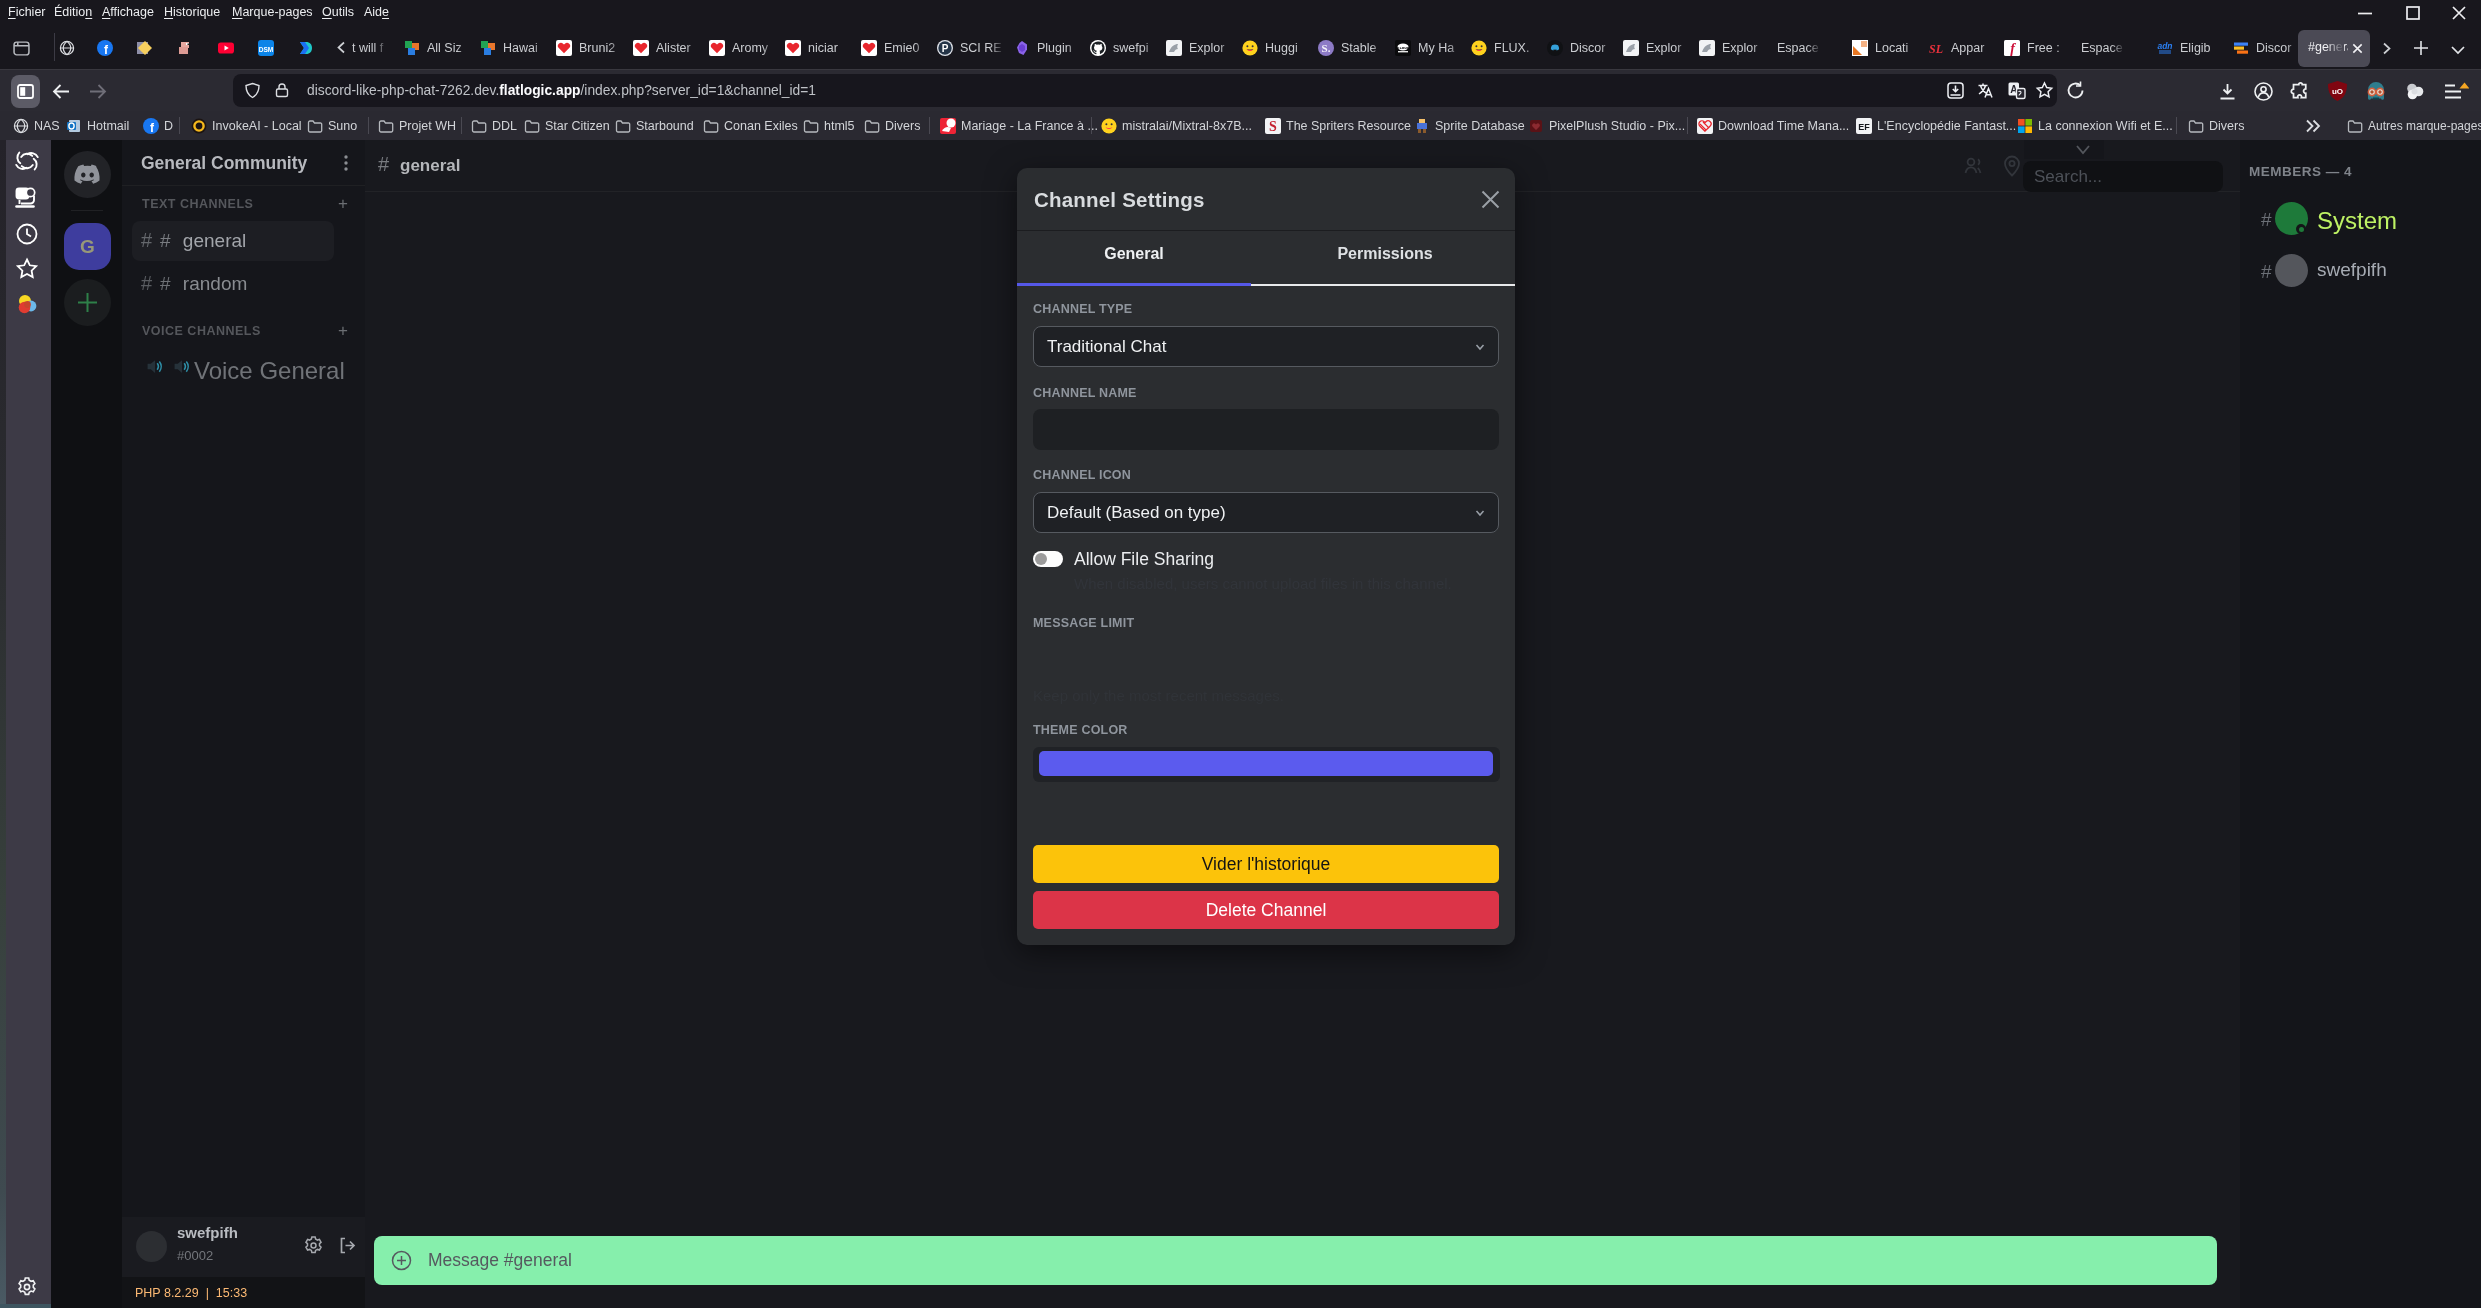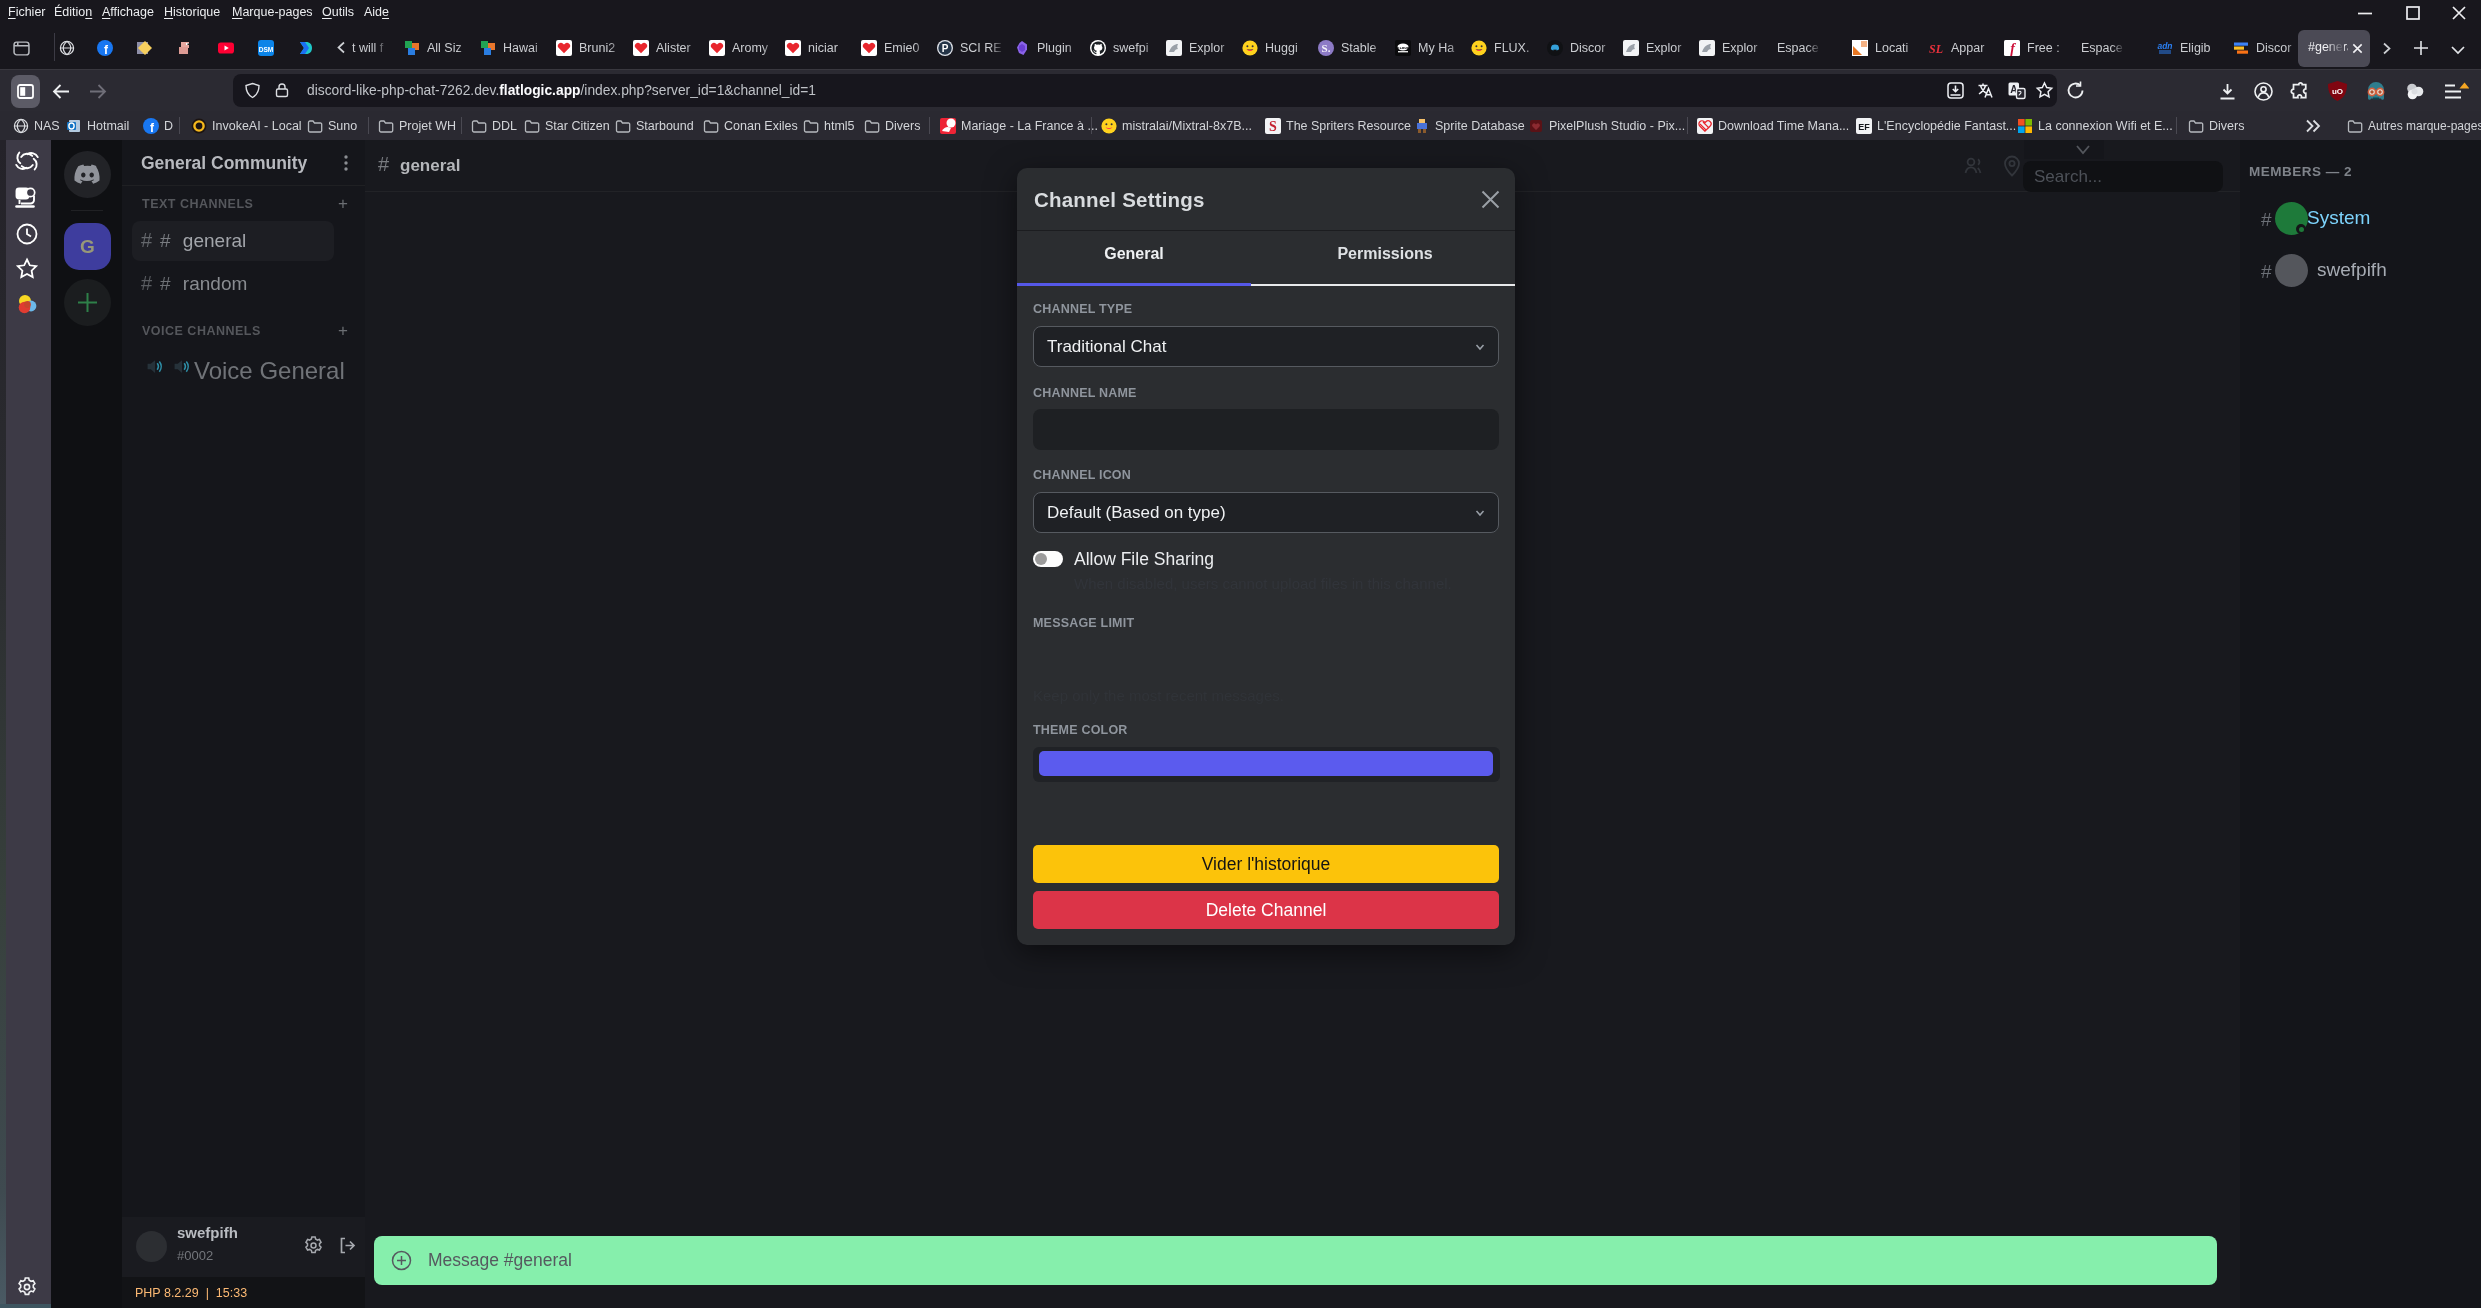--- a/index.html
+++ b/index.html
@@ -668,26 +668,26 @@
       <div class="abs" style="left:1658px;top:21px;width:200px;height:31px;background:#101114;border-radius:8px;color:#4d5158;font-size:17px;line-height:31px;text-indent:11px">Search...</div>
       <div class="abs" style="left:9px;top:1096px;width:1843px;height:49px;background:#86efac;border-radius:8px">
         <svg style="position:absolute;left:17px;top:14px" width="21" height="21" viewBox="0 0 21 21" fill="none" stroke="#56595f" stroke-width="1.5">
             <circle cx="10.5" cy="10.5" r="9"></circle>
             <path d="M10.5 6v9M6 10.5h9"></path>
           </svg>
         <div class="abs" style="left:54px;top:14px;color:#56595f;font-size:17.5px">Message #general</div>
       </div>
     </div>
     <div id="members" class="abs">
-      <div class="abs" style="left:9px;top:24px;color:#7f838a;font-size:13.5px;font-weight:bold;letter-spacing:.5px">MEMBERS — 2</div>
+      <div class="abs" style="left:9px;top:24px;color:#7f838a;font-size:13.5px;font-weight:bold;letter-spacing:.5px">MEMBERS — 4</div>
       <div class="abs" style="left:21px;top:69px;color:#6b6f76;font-size:19px">#</div>
       <div class="abs" style="left:35px;top:62px;width:33px;height:33px;border-radius:50%;background:#1e7a3a"></div>
       <div class="abs" style="left:56px;top:84px;width:10px;height:10px;border-radius:50%;background:#141518"></div>
       <div class="abs" style="left:58.5px;top:86.5px;width:5px;height:5px;border-radius:50%;background:#1e7a3a"></div>
-      <div class="abs" style="left:67px;top:67px;color:#7dd3fc;font-size:19px">System</div>
+      <div class="abs" style="left:77px;top:67px;color:#bef264;font-size:24px">System</div>
       <div class="abs" style="left:21px;top:121px;color:#6b6f76;font-size:19px">#</div>
       <div class="abs" style="left:35px;top:114px;width:33px;height:33px;border-radius:50%;background:#54565c"></div>
       <div class="abs" style="left:77px;top:119px;color:#a6abb3;font-size:19px">swefpifh</div>
     </div>
     <div id="modal" class="abs">
       <div class="abs" style="left:17px;top:20px;color:#d8dbde;font-size:20.5px;font-weight:600;letter-spacing:.2px">Channel Settings</div>
       <svg class="abs" style="left:462px;top:20px" width="23" height="23" viewBox="0 0 23 23" fill="none" stroke="#9aa0a6" stroke-width="2">
           <path d="M3.5 3.5l16 16M19.5 3.5l-16 16"></path>
         </svg>
       <div class="abs" style="left:0;top:62px;width:498px;height:1px;background:#1c1d20"></div>

